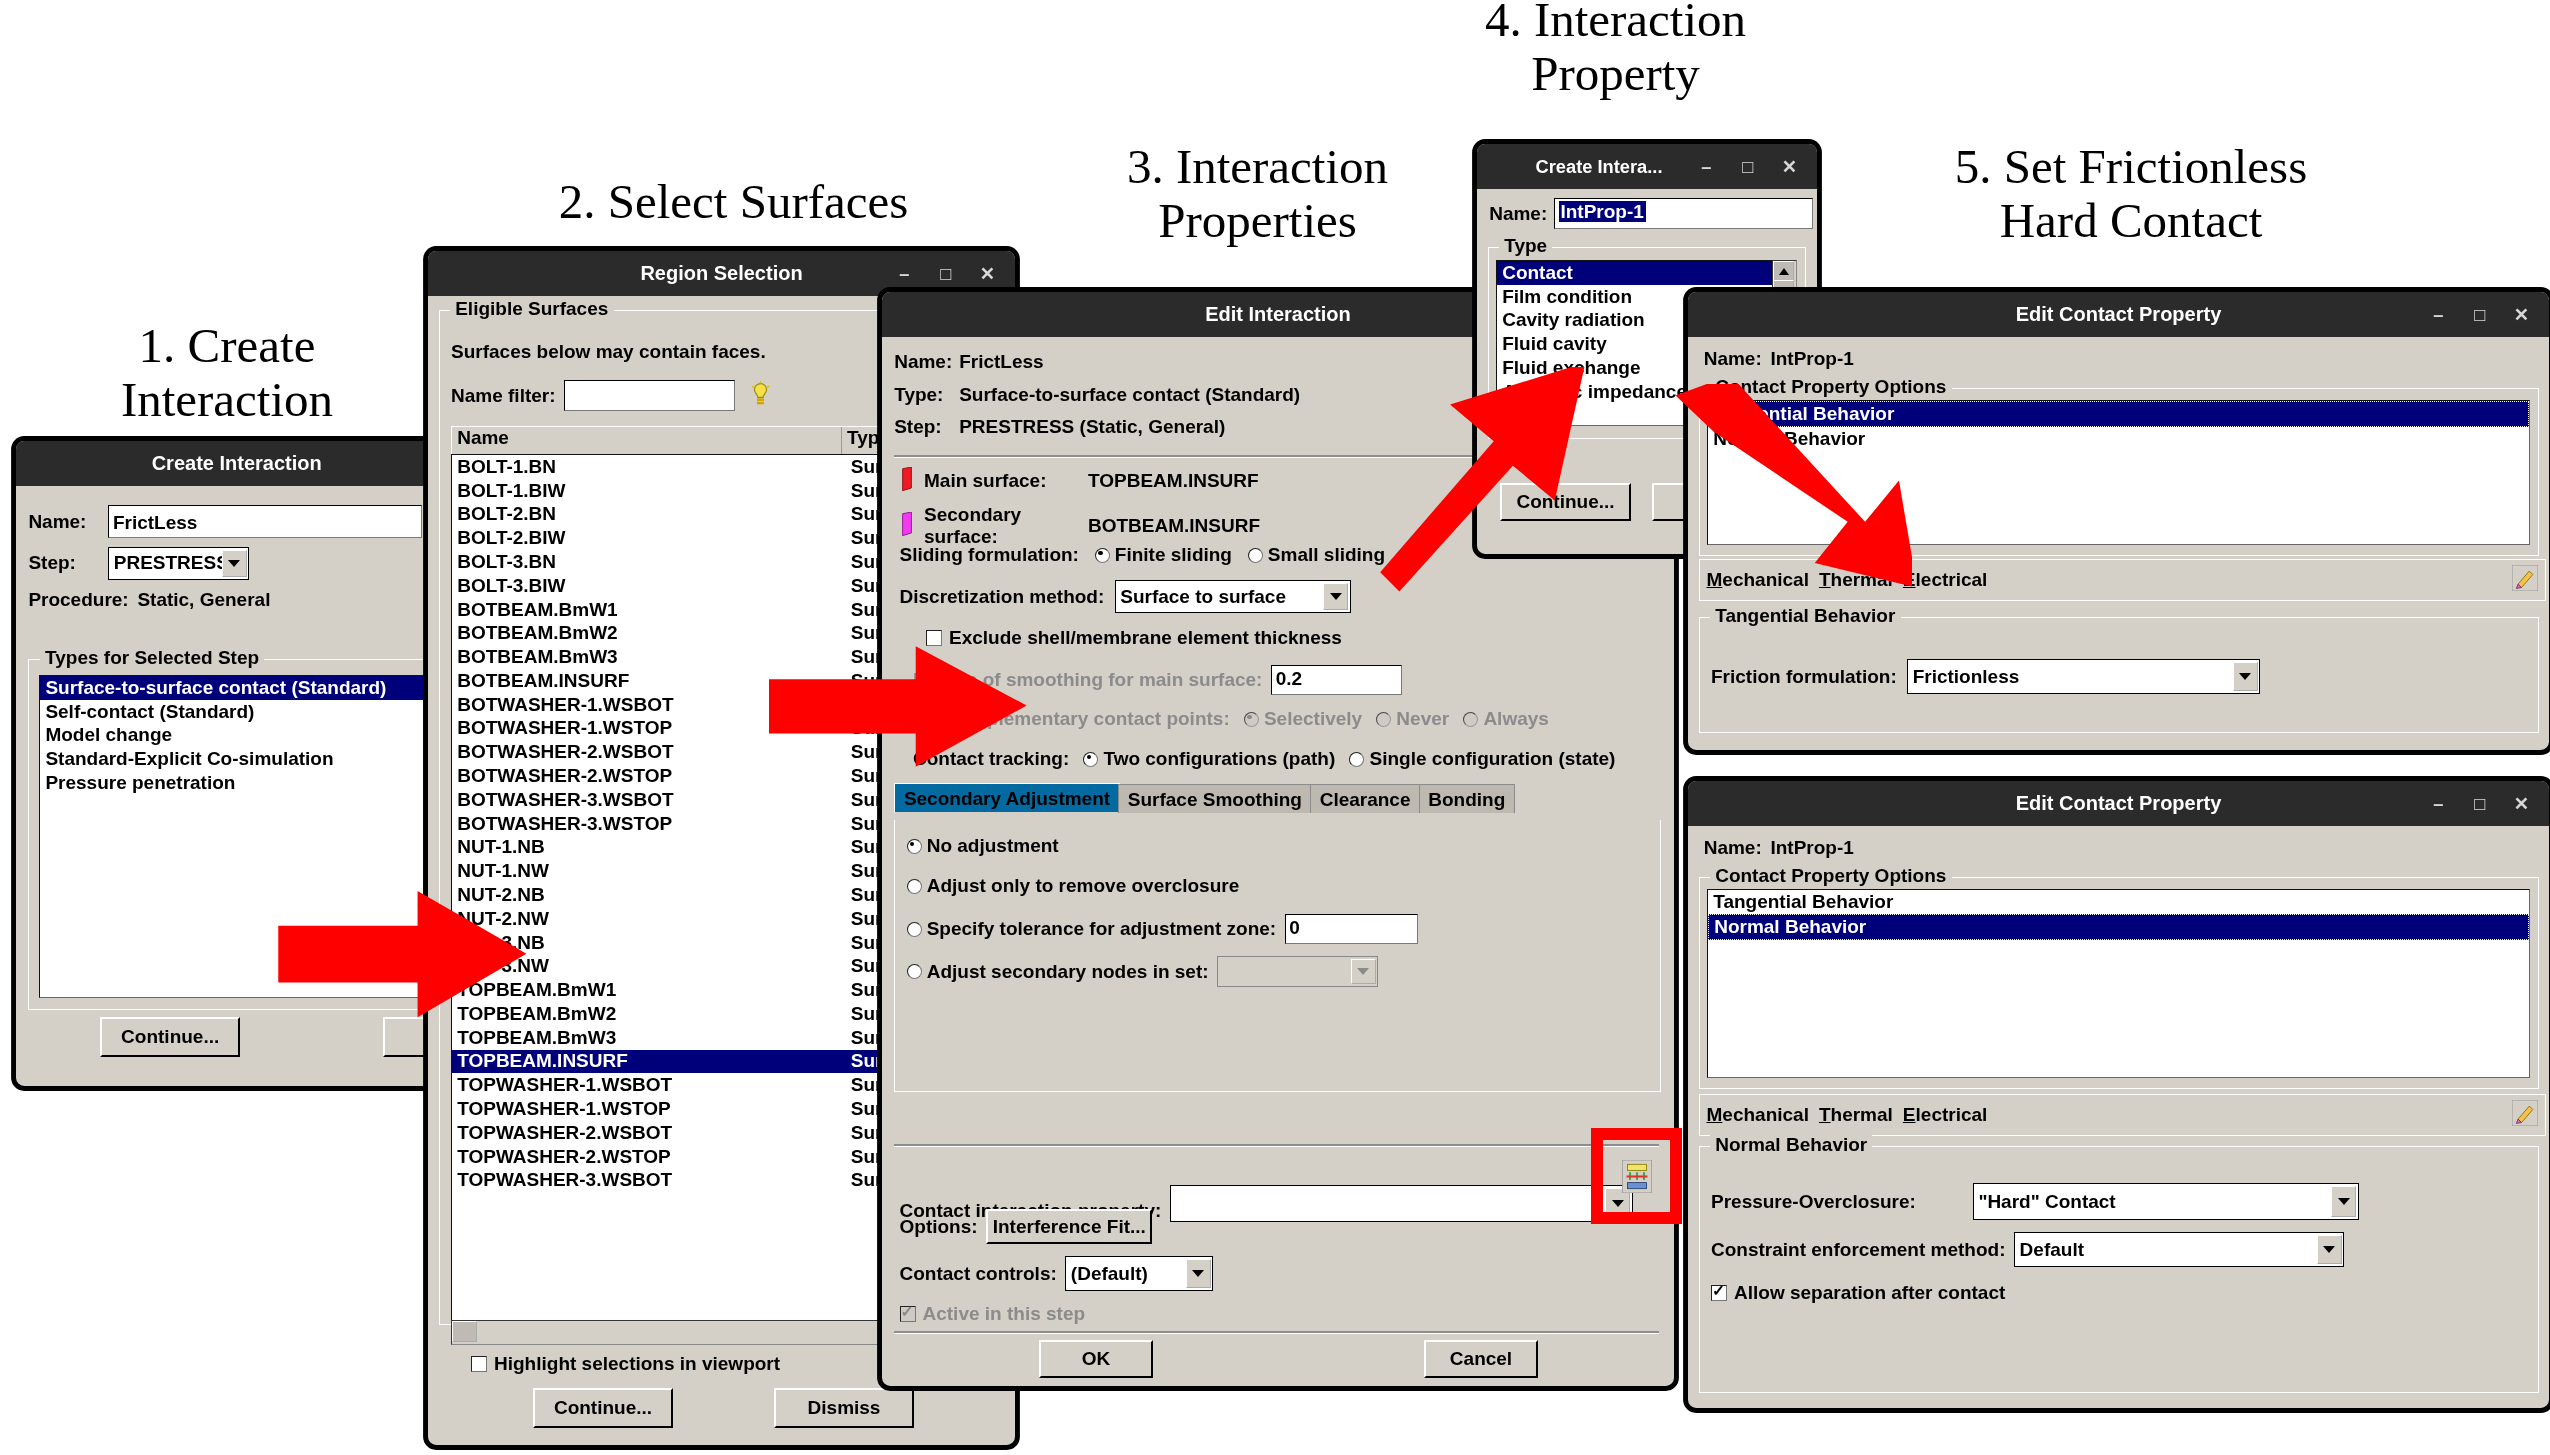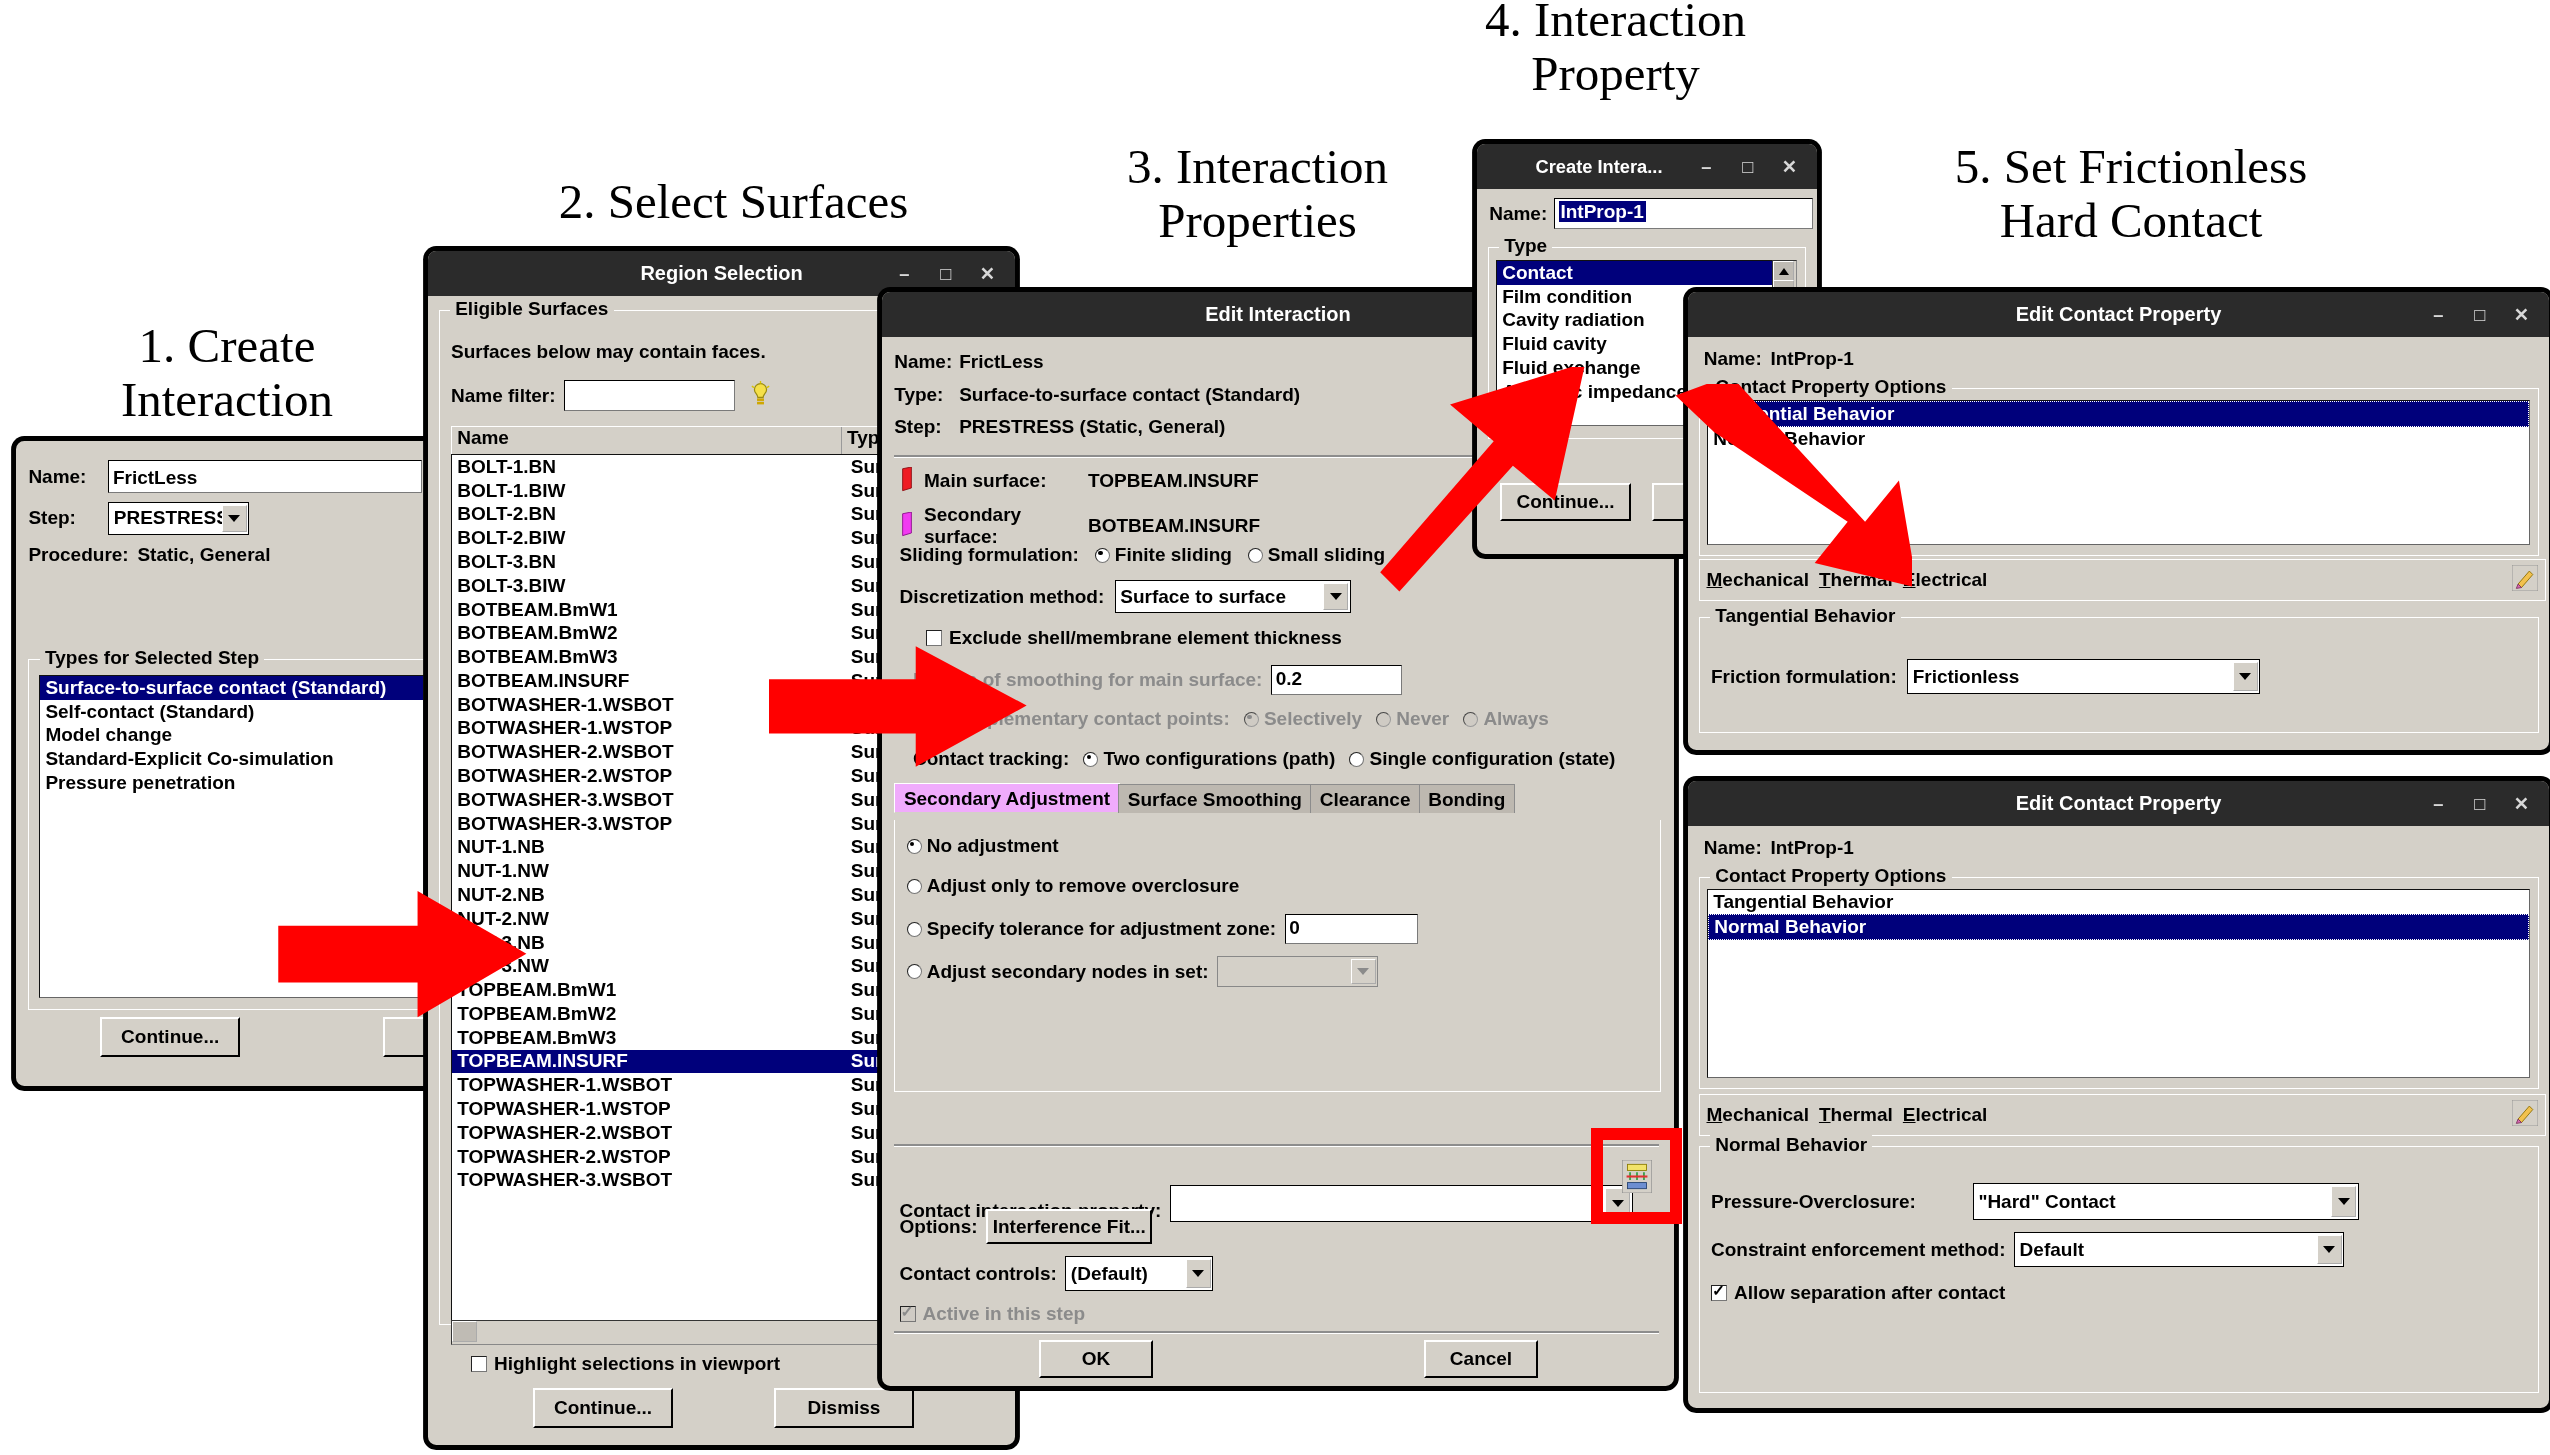--- a/index.html
+++ b/index.html
@@ -59,21 +59,21 @@
 
   .chk{display:inline-flex;align-items:center;gap:7px;font-size:19px;font-weight:bold;color:#000;}
   .chk .bx{width:14px;height:14px;background:#fff;border:1.7px inset #777;display:inline-block;
            position:relative;flex:none;}
   .chk .bx.on::after{content:"\2713";position:absolute;left:0px;top:-5.2px;font-size:15.7px;color:#000;}
   .chk.dim{color:#8b8b8b;} .chk.dim .bx{background:#cfcbc4;} .chk.dim .bx.on::after{color:#8b8b8b;}
 
   .tabs{display:flex;align-items:flex-end;position:absolute;}
   .tab{background:#bdb8b0;border:1.7px solid #8c8c8c;border-bottom:none;font-size:19px;
        font-weight:bold;color:#000;padding:3.5px 8.7px 2.6px;margin-right:-1.7px;}
-  .tab.active{background:#f0abfc;border-color:#fff;border-bottom:1.7px solid #d4d0c8;}
+  .tab.active{background:#0369a1;border-color:#fff;border-bottom:1.7px solid #d4d0c8;}
 
   .menubar{background:#d4d0c8;border:1.7px groove #fff;display:flex;align-items:center;
            position:absolute;padding-left:7px;gap:10px;}
   .menubar span{font-size:19px;font-weight:bold;color:#000;}
   .menubar u{text-decoration:underline;}
 
   .sbar{position:absolute;background:#d4d0c8;border:1.7px inset #888;}
   .sthumb{position:absolute;background:#bfbbb4;border:1.7px outset #fff;}
 
   
@@ -89,20 +89,23 @@
 <div class="annot" style="left:1074px;top:140px;width:367px;">3. Interaction
 Properties</div>
 <div class="annot" style="left:1397px;top:-7px;width:437px;">4. Interaction
 Property</div>
 <div class="annot" style="left:1860px;top:140px;width:542px;">5. Set Frictionless
 Hard Contact</div>
 <div class="annot red" style="left:1214px;top:1026px;width:472px;">Create Interaction
 Property</div>
 
 <div class="win" style="left:12.2px;top:437px;width:441px;height:645px;">
+  <div class="tbar">
+    <span class="ttl">Create Interaction</span>
+  </div>
   <div class="body">
     <div style="display:flex;align-items:center;margin-top:10.5px;">
       <span class="lbl" style="width:80px;">Name:</span>
       <div class="txtf" style="width:314px;height:33px;line-height:30px;">FrictLess</div>
     </div>
     <div style="display:flex;align-items:center;margin-top:8.7px;">
       <span class="lbl" style="width:80px;">Step:</span>
       <div class="combo" style="width:141px;height:33px;">
         <span>PRESTRESS</span>
         <span class="arw">

